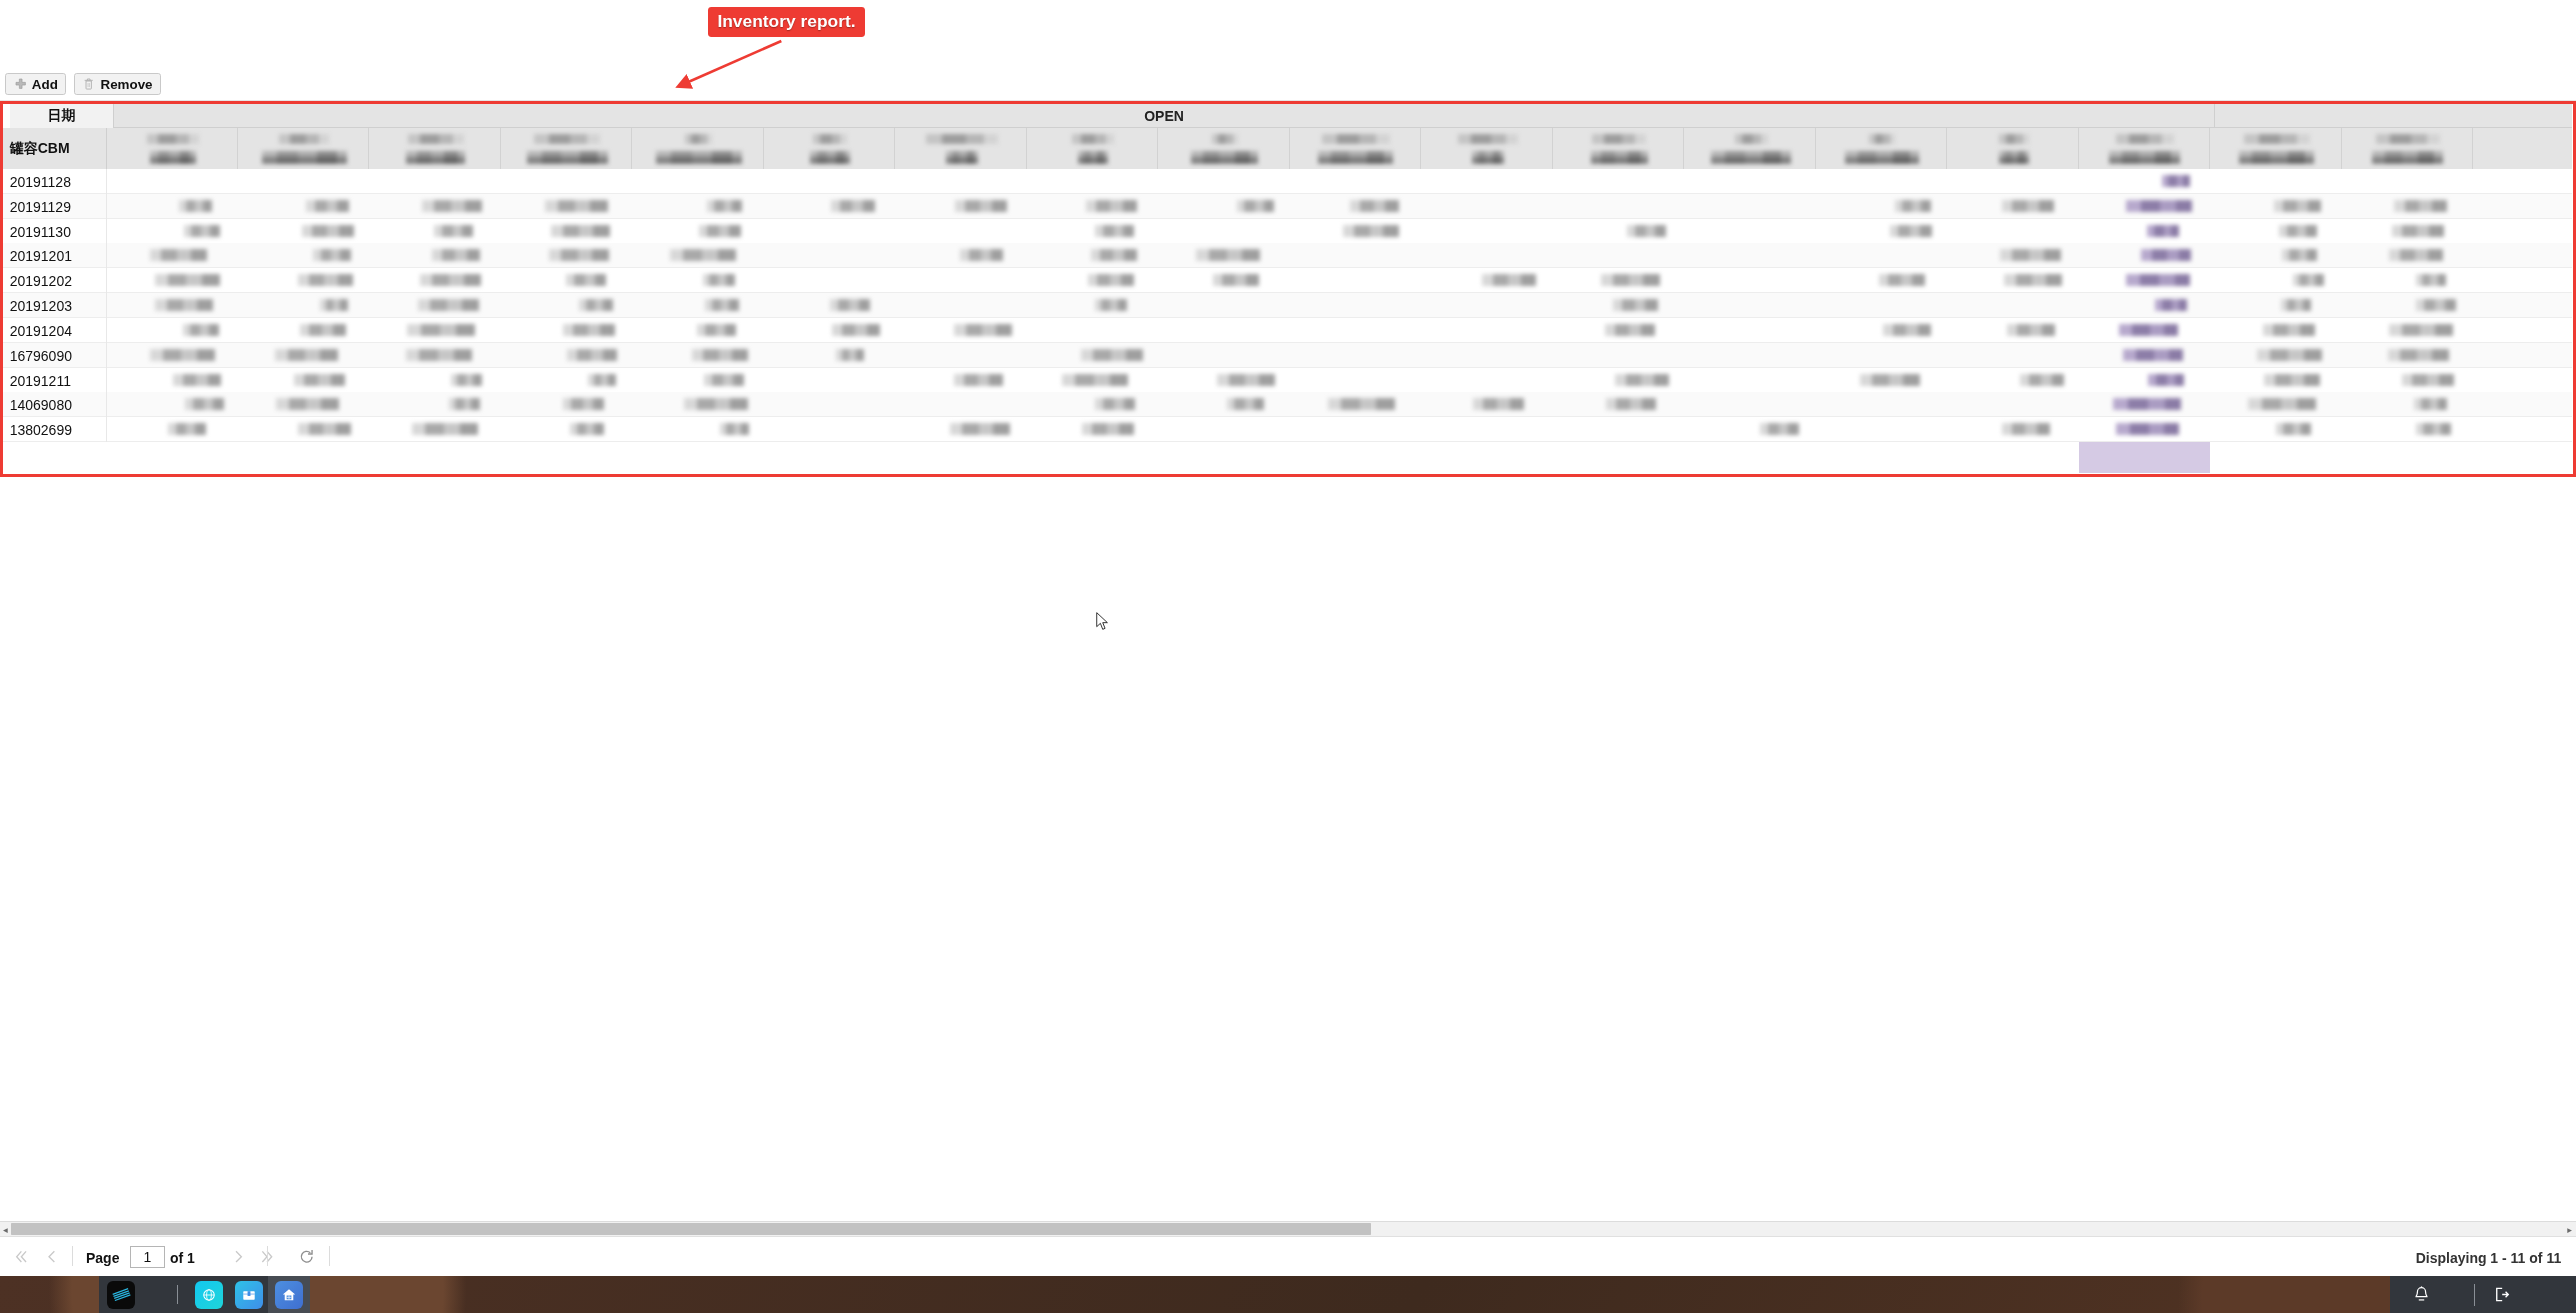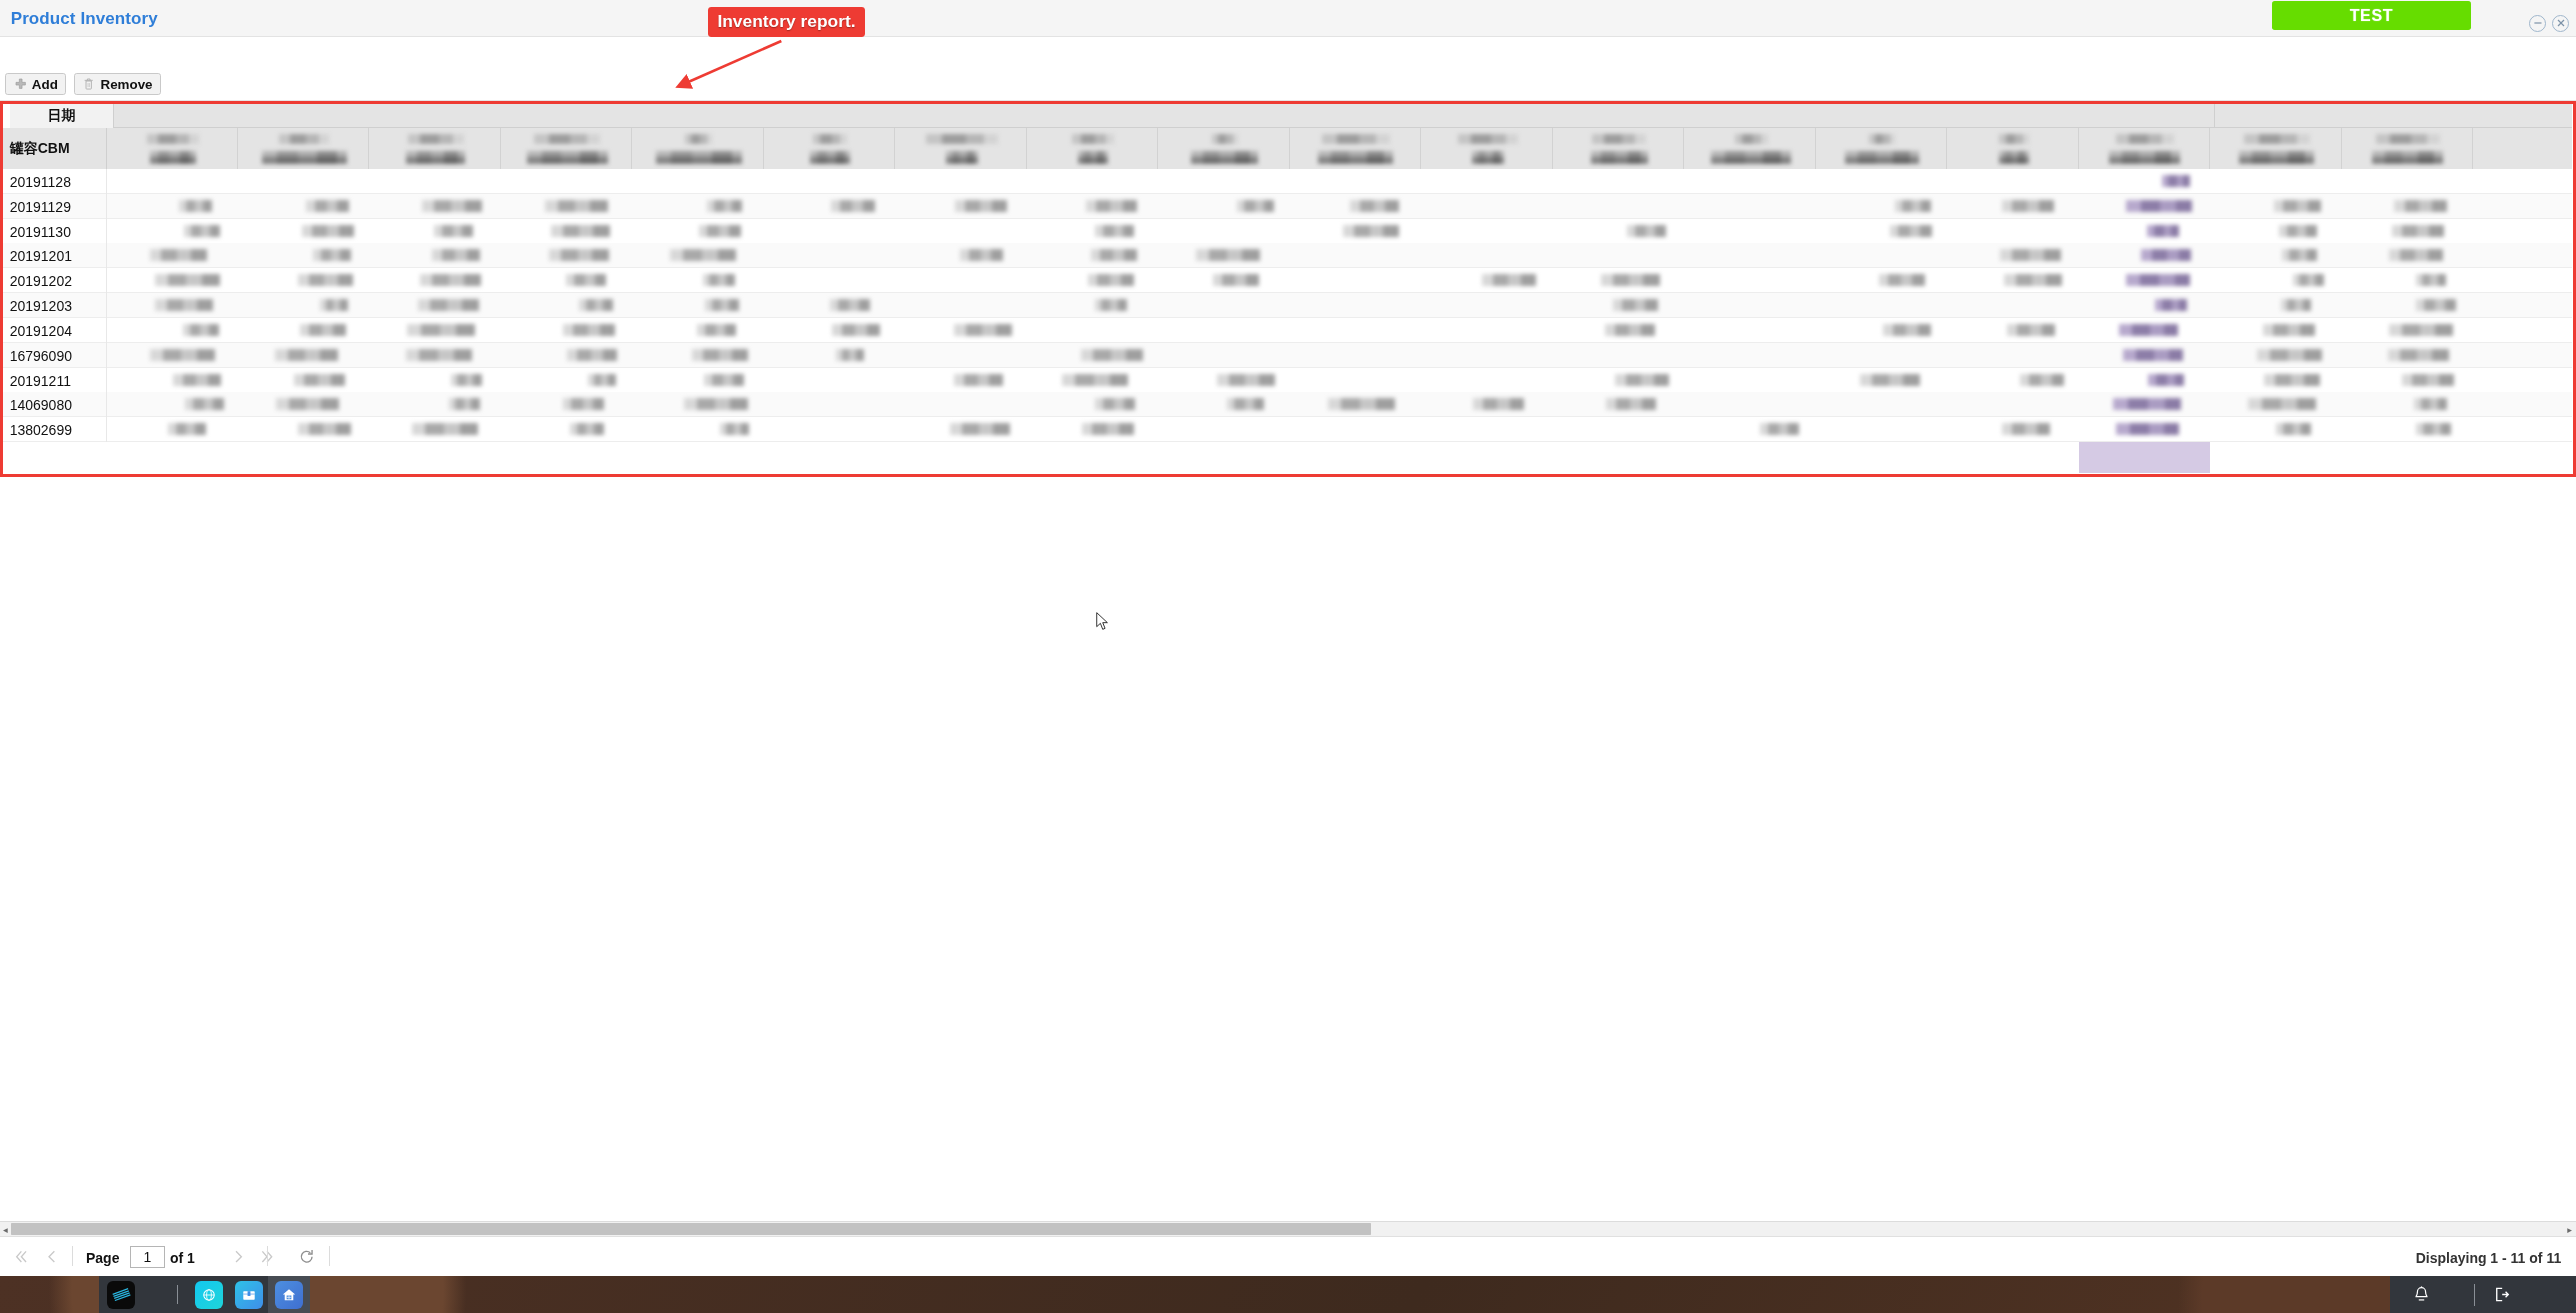--- a/index.html
+++ b/index.html
@@ -400,35 +400,20 @@
     width: 14.8px; height: 20px;
     z-index: 60;
     pointer-events: none;
   }
 </style>
 </head>
 <body>
 
 <div id="app">
 
-  <div class="win-header">
-    <div class="app-title">Product Inventory</div>
-    <button class="test-button" id="test-btn">TEST</button>
-    <div class="win-ctrl" id="btn-min">
-      <svg viewBox="0 0 20 20">
-          <line x1="4" y1="10" x2="16" y2="10" stroke="currentColor" stroke-width="2"></line>
-        </svg>
-    </div>
-    <div class="win-ctrl" id="btn-close">
-      <svg viewBox="0 0 20 20">
-          <line x1="5" y1="5" x2="15" y2="15" stroke="currentColor" stroke-width="2"></line>
-          <line x1="15" y1="5" x2="5" y2="15" stroke="currentColor" stroke-width="2"></line>
-        </svg>
-    </div>
-  </div>
 
 
   <div class="toolbar">
     <div class="tb-btn" id="btn-add">
       <span class="ic">
         <svg viewBox="0 0 20 20">
             <path d="M8 3h4v5h5v4h-5v5H8v-5H3V8h5z" fill="#b9b9b9" stroke="#9c9c9c" stroke-width="1"></path>
           </svg>
       </span>
       <span>Add</span>
@@ -443,20 +428,21 @@
       </span>
       <span>Remove</span>
     </div>
   </div>
 
   <div class="grid-wrap">
     <div class="grid-inner" id="grid-inner">
 
       <div class="hdr-group">
         <div class="hdr-date-cell">日期</div>
+        <div class="hdr-open-label">OPEN</div>
         <div class="hdr-open-sep"></div>
       </div>
 
       <div class="hdr-sub" id="hdr-sub">
         <div class="hdr-cbm-cell">罐容CBM</div>
       <div class="hdr-col" style="left: 104px; width: 131px;">
             <div class="hb1" style="left: 40px; width: 52px;"></div>
             <div class="hb2" style="left: 43px; width: 46px;"></div>
           </div>
           <div class="hdr-col" style="left: 235px; width: 131px;">

